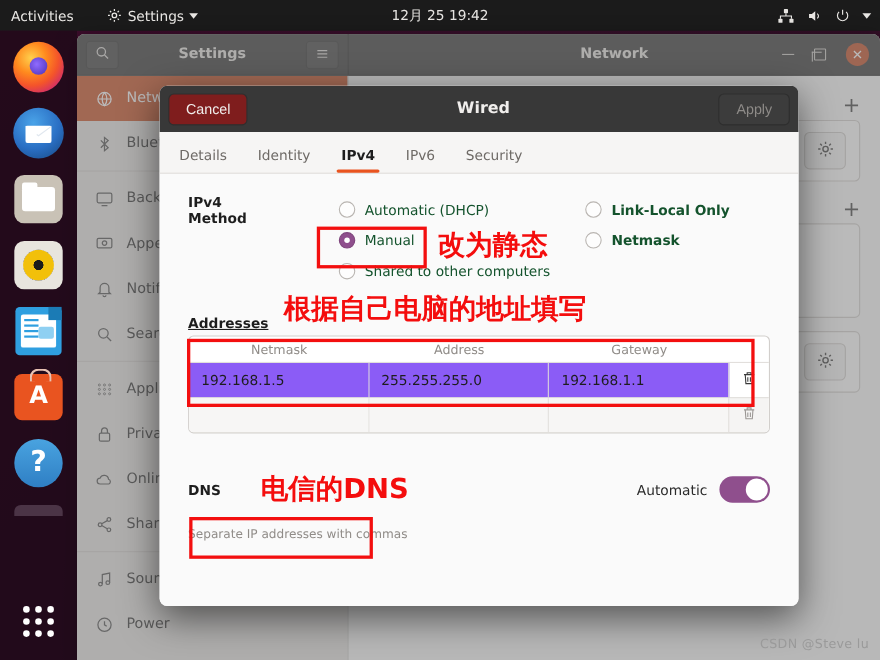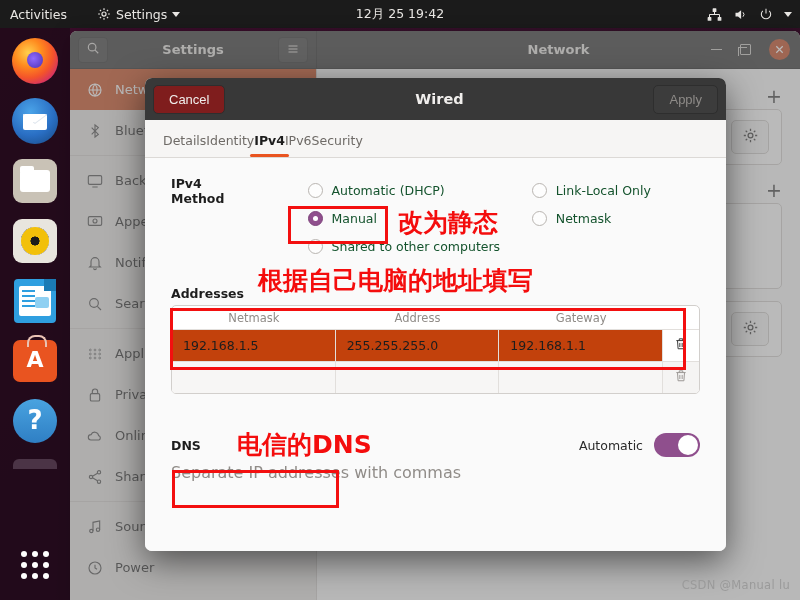--- a/index.html
+++ b/index.html
@@ -189,62 +189,62 @@
     background: #7f1d1d; border: 1px solid #2e2e2e; border-radius: 5px;
     color: #f0eeec; font-size: 13px; padding: 6px 15px;
   }
   .btn-apply {
     background: #3c3c3c; border: 1px solid #2e2e2e; border-radius: 5px;
     color: #8e8b88; font-size: 13px; padding: 6px 15px;
   }
 
   .dlg-tabs {
     height: 38px; background: #f6f5f4; border-bottom: 1px solid #dcd9d6;
-    display: flex; align-items: flex-end; padding-left: 18px; 
+    display: flex; align-items: flex-end; padding-left: 18px; gap: 28px;
   }
   .tab {
     font-size: 12.5px; color: #6e6a66; padding-bottom: 9px; position: relative;
   }
   .tab.active { color: #1d1d1d; font-weight: bold; }
   .tab.active::after {
     content: ""; position: absolute; left: -4px; right: -4px; bottom: 0;
     height: 3px; background: #e95420; border-radius: 2px;
   }
 
   .dlg-body { padding: 18px 26px 0 26px; position: relative; height: 393px; background: #fafafa; }
 
   .row-method { display: flex; align-items: flex-start; }
   .lbl-bold { font-size: 12.5px; font-weight: bold; color: #1d1d1d; }
   .method-col-a { margin-left: 54px; width: 240px; }
-  .method-col-b { width: 180px; }
+  .method-col-b { width: 180px; font-weight: bold; }
   .radio-line { display: flex; align-items: center; gap: 9px; height: 28px; }
   .radio {
     width: 15px; height: 15px; border-radius: 50%; border: 1.5px solid #b9b5b1;
     background: #fdfdfd; flex: none;
   }
   .radio.on { background: #8f4f8d; border-color: #7e447c; position: relative; }
   .radio.on::after {
     content: ""; position: absolute; left: 4px; top: 4px; width: 5px; height: 5px;
     border-radius: 50%; background: #fff;
   }
   .radio-label { font-size: 12.5px; color: #14532d; }
 
-  .addr-label { font-size: 12.5px; font-weight: bold; color: #1d1d1d; margin: 26px 0 4px; }
+  .addr-label { font-size: 12.5px; font-weight: bold; color: #1d1d1d; margin: 26px 0 4px; text-decoration: underline; }
   .addr-table { border: 1px solid #d2cfcc; border-radius: 5px; background: #fff; overflow: hidden; }
   .addr-head { display: flex; height: 23px; }
   .addr-head div {
     flex: 1; text-align: center; font-size: 11.5px; color: #908c88;
     display: flex; align-items: center; justify-content: center;
   }
   .addr-head .trash-col { flex: none; width: 36px; }
   .addr-row { display: flex; height: 32px; border-top: 1px solid #e2dfdc; }
   .addr-row.empty { background: #f5f4f3; }
   .addr-cell {
     flex: 1; border-right: 1px solid #e2dfdc; display: flex; align-items: center;
-    padding-left: 11px; font-size: 12.5px; color: #1d1d1d; background: #c2410c;
+    padding-left: 11px; font-size: 12.5px; color: #1d1d1d; background: #8b5cf6;
   }
   .addr-row.empty .addr-cell { background: #f7f6f5; }
   .trash-col {
     flex: none; width: 36px; display: flex; align-items: center; justify-content: center;
   }
 
   .dns-row { display: flex; align-items: center; justify-content: space-between; margin-top: 39px; }
   .dns-auto { display: flex; align-items: center; gap: 11px; }
   .dns-auto-label { font-size: 12.5px; color: #2b2b2b; }
   .toggle {
@@ -252,21 +252,21 @@
   }
   .toggle .knob {
     position: absolute; right: 2px; top: 2px; width: 20px; height: 20px;
     border-radius: 50%; background: #fff;
   }
   .dns-input {
     margin-top: 6px; height: 33px; border: 1px solid #d2cfcc; border-radius: 5px;
     background: #fff; display: flex; align-items: center; padding-left: 11px;
     font-size: 12.5px; color: #1d1d1d;
   }
-  .dns-hint { font-size: 16px; color: #908c88; margin-top: 6px; }
+  .dns-hint { font-size: 11px; color: #908c88; margin-top: 22px; }
 
   
   .anno-box { position: absolute; border: 3px solid #f30f0f; pointer-events: none; }
   .anno-text {
     position: absolute; color: #f40d0d; font-weight: bold; white-space: nowrap;
     font-family: "DejaVu Sans", sans-serif; pointer-events: none;
   }
   #anno-manual-box { left: 288px; top: 206px; width: 100px; height: 38px; }
   #anno-manual-text { left: 398px; top: 206px; font-size: 25px; }
   #anno-addr-text { left: 258px; top: 264px; font-size: 25px; }
@@ -688,15 +688,15 @@
     </div>
   </div>
 
   <div class="anno-box" id="anno-manual-box"></div>
   <div class="anno-text" id="anno-manual-text">改为静态</div>
   <div class="anno-text" id="anno-addr-text">根据自己电脑的地址填写</div>
   <div class="anno-box" id="anno-addr-box"></div>
   <div class="anno-text" id="anno-dns-text">电信的DNS</div>
   <div class="anno-box" id="anno-dns-box"></div>
 
-  <div class="watermark">CSDN @Manual lu</div>
+  <div class="watermark">CSDN @Steve lu</div>
 
 </div>
 
 </body></html>

